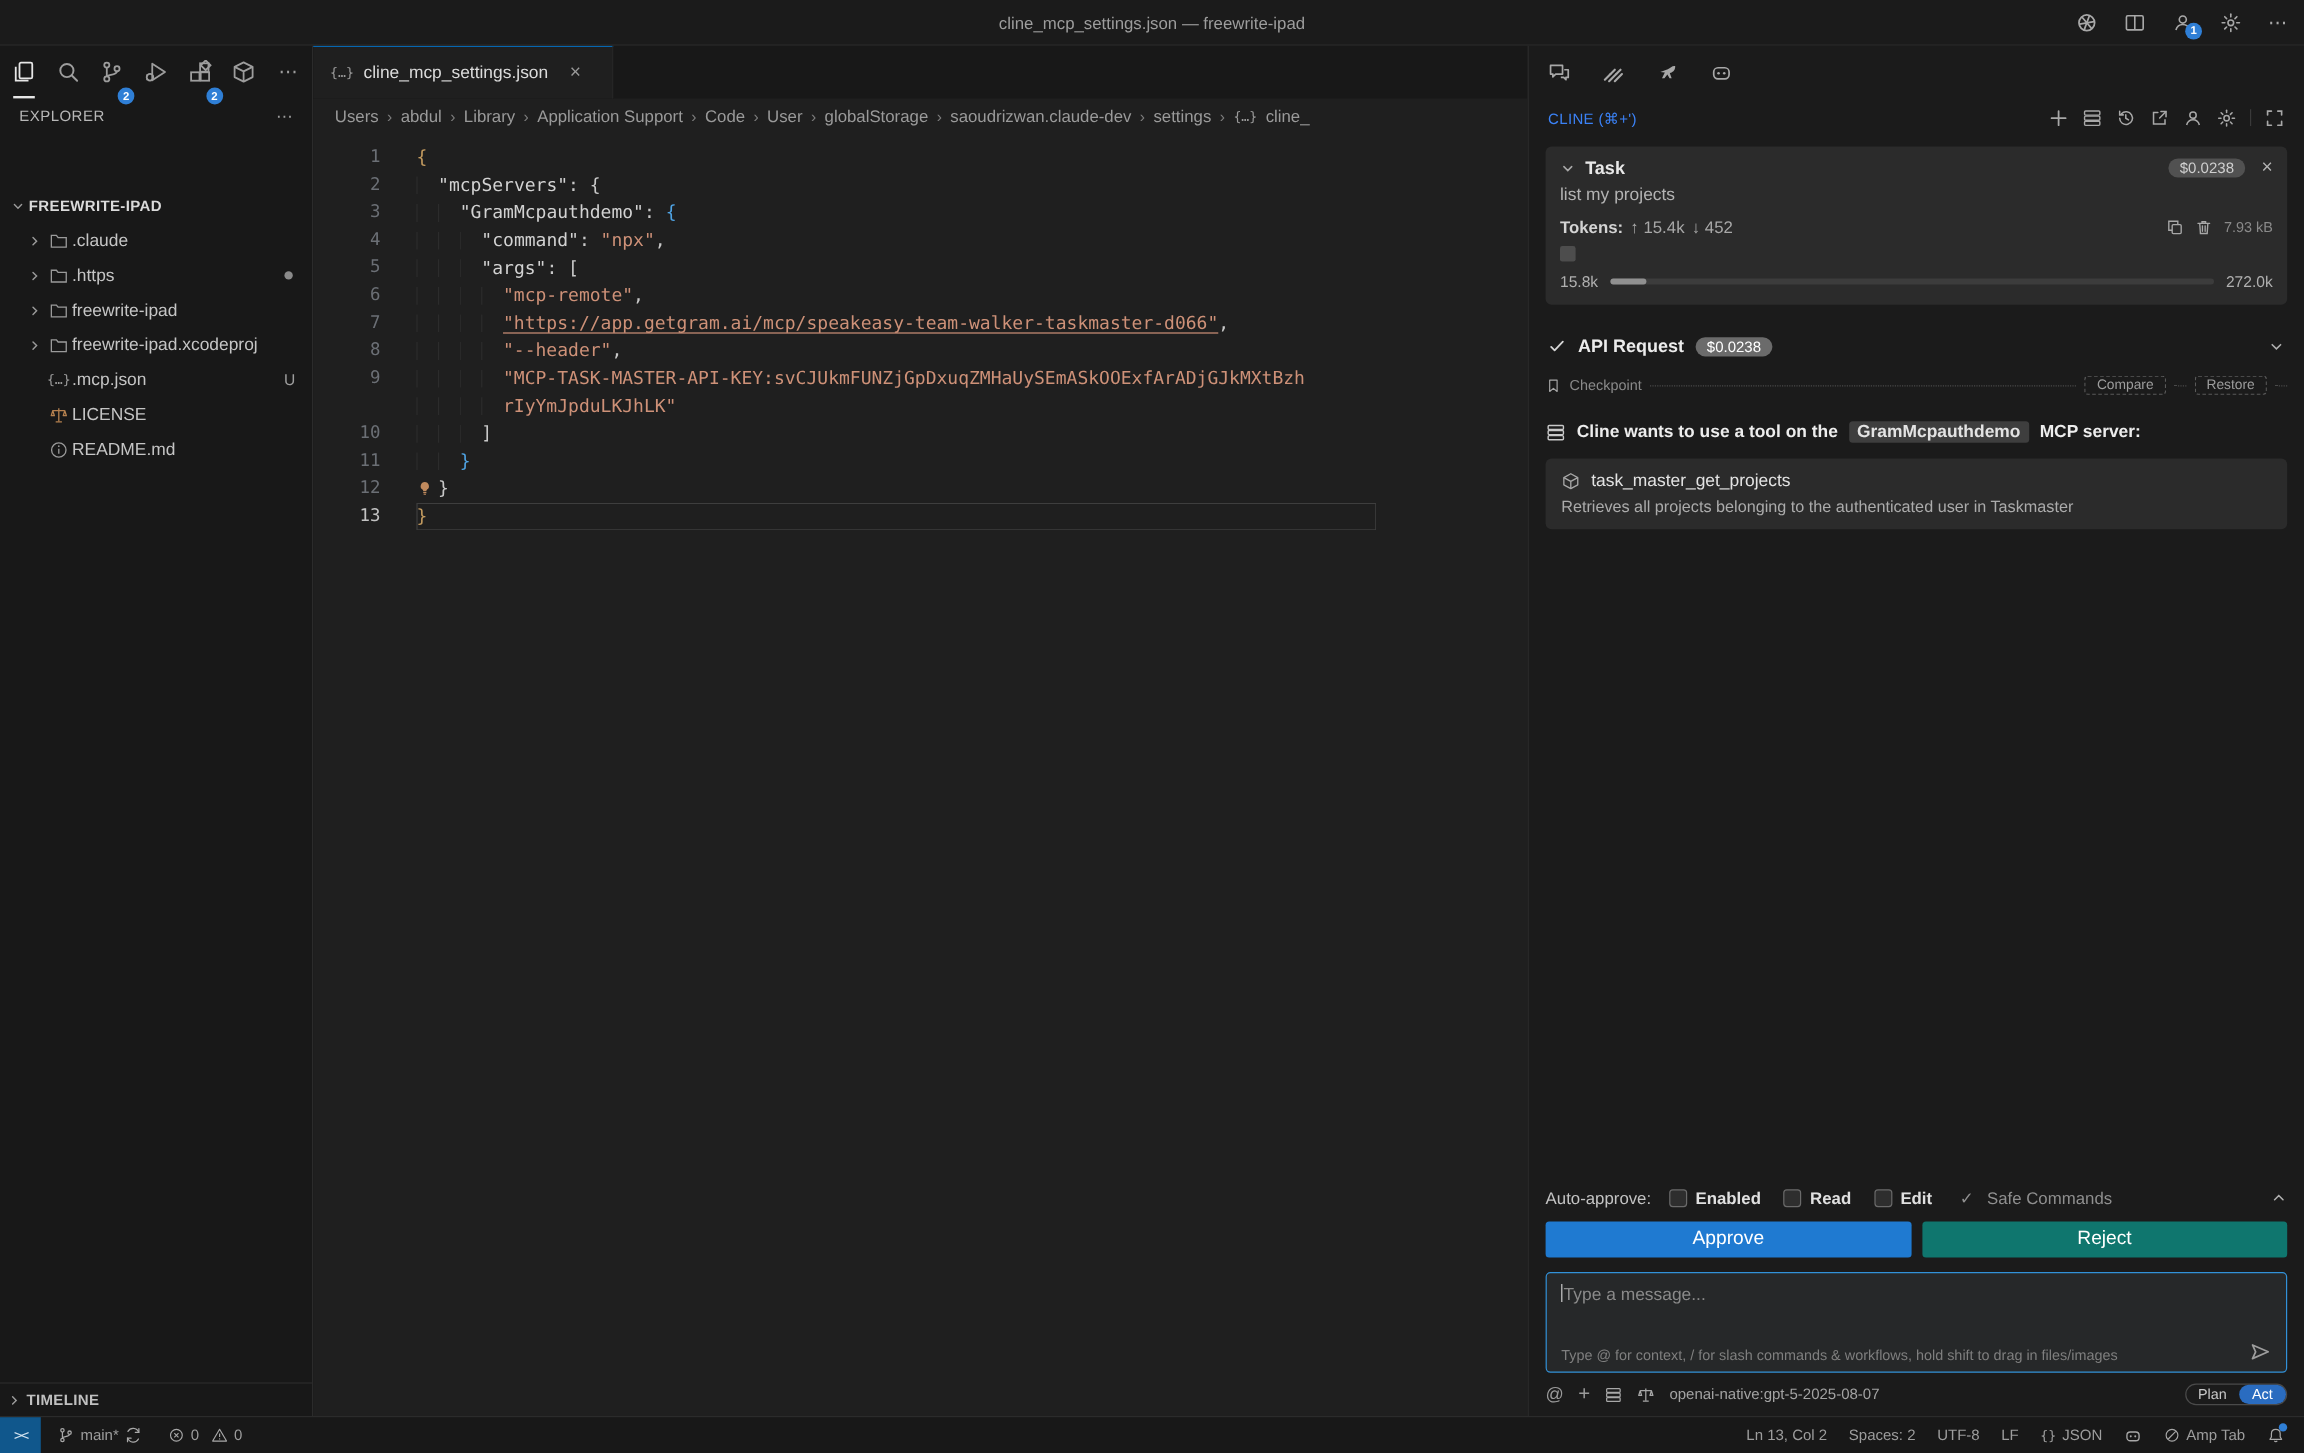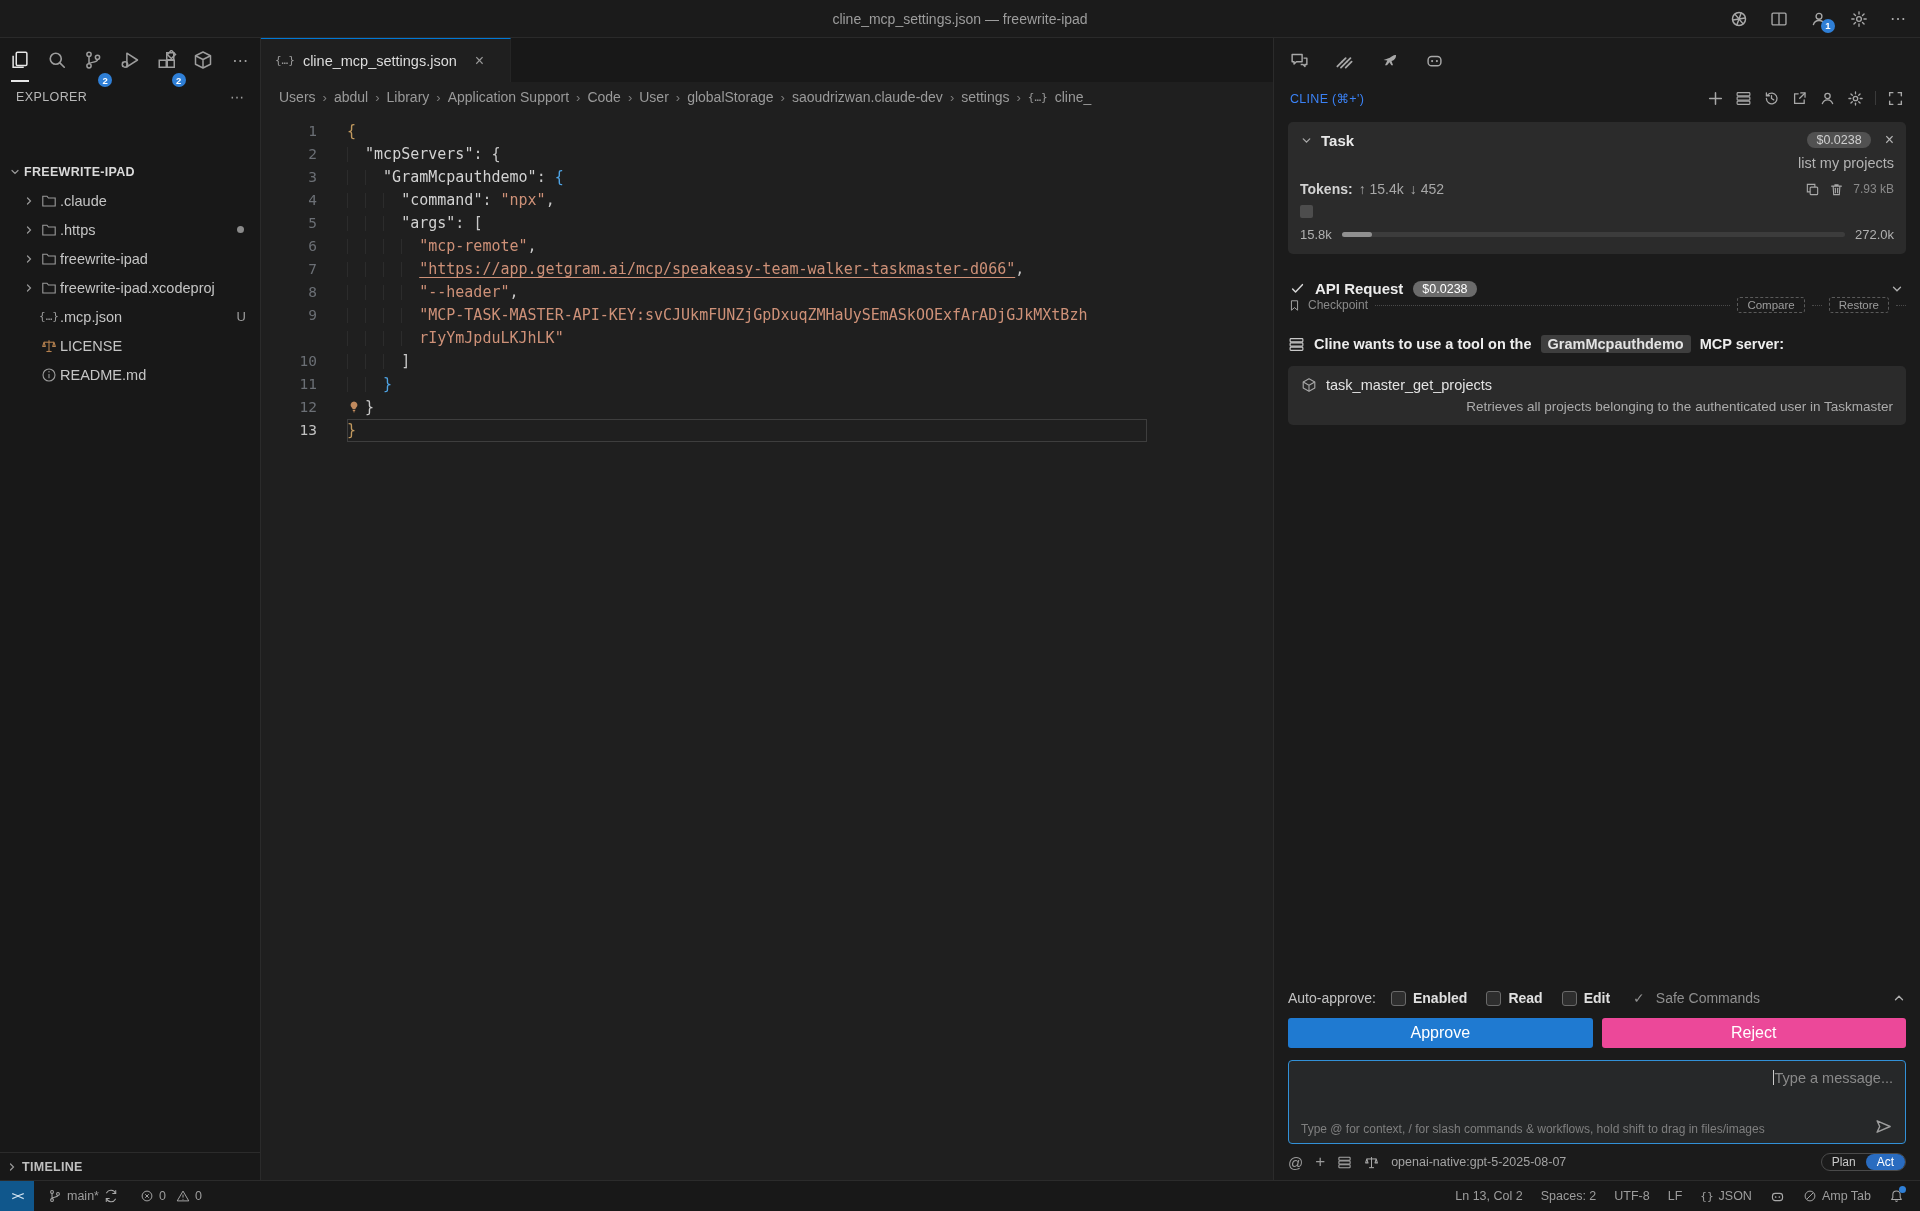--- a/index.html
+++ b/index.html
@@ -74,21 +74,21 @@
   .tk-bulb { display:inline-block; width:2ch; }
 
   
   .cline { width:647px; background:#1b1b1b; border-left:1px solid #2b2b2b;
     display:flex; flex-direction:column; flex:none; }
   .cline-tabs { height:44px; display:flex; align-items:center; padding:0 16px; gap:26px; flex:none; color:#8f8f8f; }
   .cline-title { height:32px; display:flex; align-items:center; padding:0 16px; flex:none; }
   .cline-title .lbl { font-size:12.5px; color:#3b82f6; letter-spacing:0.3px; }
   .cline-title .acts { margin-left:auto; display:flex; align-items:center; gap:11px; color:#a8a8a8; }
   .cline-title .vdiv { width:1px; height:14px; background:#3a3a3a; }
-  .cline-body { flex:1; display:flex; flex-direction:column; padding:0 14px 8px; min-height:0;text-align:right; }
+  .cline-body { flex:1; display:flex; flex-direction:column; padding:0 14px 8px; min-height:0; }
 
   .taskcard { margin-top:8px; background:#2b2b2b; border-radius:5px; padding:9px 12px 12px; flex:none; }
   .taskrow1 { display:flex; align-items:center; gap:8px; }
   .taskrow1 .t { font-size:15px; font-weight:bold; color:#e8e8e8; }
   .pill { background:#515151; color:#cfcfcf; font-size:12.5px; border-radius:10px; padding:1px 9px; }
   .taskrow1 .x { margin-left:6px; color:#b5b5b5; font-size:16px; }
   .taskprompt { font-size:14.5px; color:#b3b3b3; margin-top:6px; }
   .tokrow { display:flex; align-items:center; margin-top:10px; font-size:14px; color:#a8a8a8; gap:6px; }
   .tokrow .bl { font-weight:bold; color:#d3d3d3; }
   .tokrow .right { margin-left:auto; display:flex; align-items:center; gap:9px; color:#8d8d8d; }
@@ -96,21 +96,21 @@
   .cachesq { width:13px; height:13px; background:#4d4d4d; border-radius:2px; margin-top:8px; }
   .ctxrow { display:flex; align-items:center; gap:10px; margin-top:9px; font-size:13px; color:#b0b0b0; }
   .ctxtrack { flex:1; height:5px; background:#3c3c3c; border-radius:3px; position:relative; }
   .ctxfill { position:absolute; left:0; top:0; bottom:0; width:6%; background:#909090; border-radius:3px; }
 
   .apirow { display:flex; align-items:center; gap:10px; margin-top:26px; padding:0 2px; flex:none; }
   .apirow .t { font-size:15px; font-weight:bold; color:#ececec; }
   .pill2 { background:#6b6b6b; color:#ffffff; font-size:12.5px; border-radius:10px; padding:1px 9px; }
   .apirow .chev { margin-left:auto; color:#b0b0b0; }
 
-  .chkrow { display:flex; align-items:center; gap:7px; flex:none; color:#8a8a8a; }
+  .chkrow { display:flex; align-items:center; margin-top:16px; gap:7px; flex:none; color:#8a8a8a; }
   .chkrow .lbl { font-size:12px; color:#8a8a8a; }
   .dotline { flex:1; border-top:1px dotted #4a4a4a; height:1px; }
   .dashbtn { border:1px dashed #5a5a5a; border-radius:3px; color:#9d9d9d; font-size:11.5px;
     padding:1px 9px; background:transparent; }
   .dotstub { width:10px; border-top:1px dotted #4a4a4a; height:1px; }
 
   .toolintro { display:flex; align-items:center; gap:9px; margin-top:22px; flex:none;
     font-size:14.5px; font-weight:bold; color:#ededed; flex-wrap:wrap; }
   .srvbadge { background:#3e3e3e; border-radius:3px; padding:1px 7px; font-weight:bold; color:#e3e3e3; }
 
@@ -123,21 +123,21 @@
   .approw { display:flex; align-items:center; gap:7px; flex:none; font-size:14px; color:#c3c3c3; }
   .cbx { width:15px; height:15px; border:1px solid #6a6a6a; border-radius:3px; background:#2e2e2e; flex:none; }
   .approw .opt { font-weight:bold; color:#e0e0e0; margin-right:12px; }
   .approw .safe { color:#8f8f8f; margin-left:4px; }
   .approw .chev { margin-left:auto; color:#b0b0b0; }
 
   .btnrow { display:flex; gap:9px; margin-top:12px; flex:none; }
   .btn { flex:1; height:30px; border-radius:3px; display:flex; align-items:center; justify-content:center;
     font-size:16px; color:#ffffff; }
   .btn.approve { background:#1f7ad1; }
-  .btn.reject { background:#ec4899; }
+  .btn.reject { background:#0f766e; }
 
   .inputbox { margin-top:12px; border:1.5px solid #3291d8; border-radius:4px; background:#262829;
     height:84px; display:flex; flex-direction:column; padding:9px 12px 7px; flex:none; }
   .inputbox .ph { font-size:14.5px; color:#8a8a8a; }
   .inputbox .caret { display:inline-block; width:1px; height:15px; background:#cccccc;
     vertical-align:-2px; margin-right:1px; }
   .inputbox .hintrow { margin-top:auto; display:flex; align-items:flex-end; }
   .inputbox .hint { font-size:12px; color:#7f7f7f; }
   .inputbox .send { margin-left:auto; color:#9d9d9d; }
 

